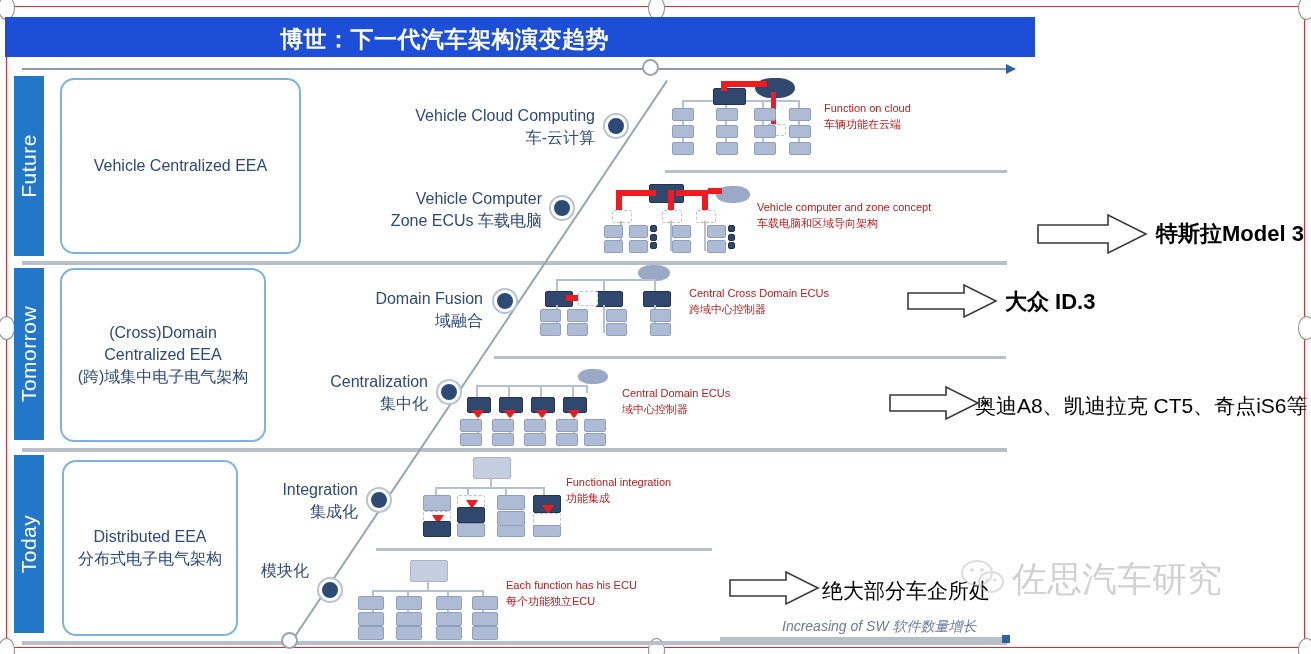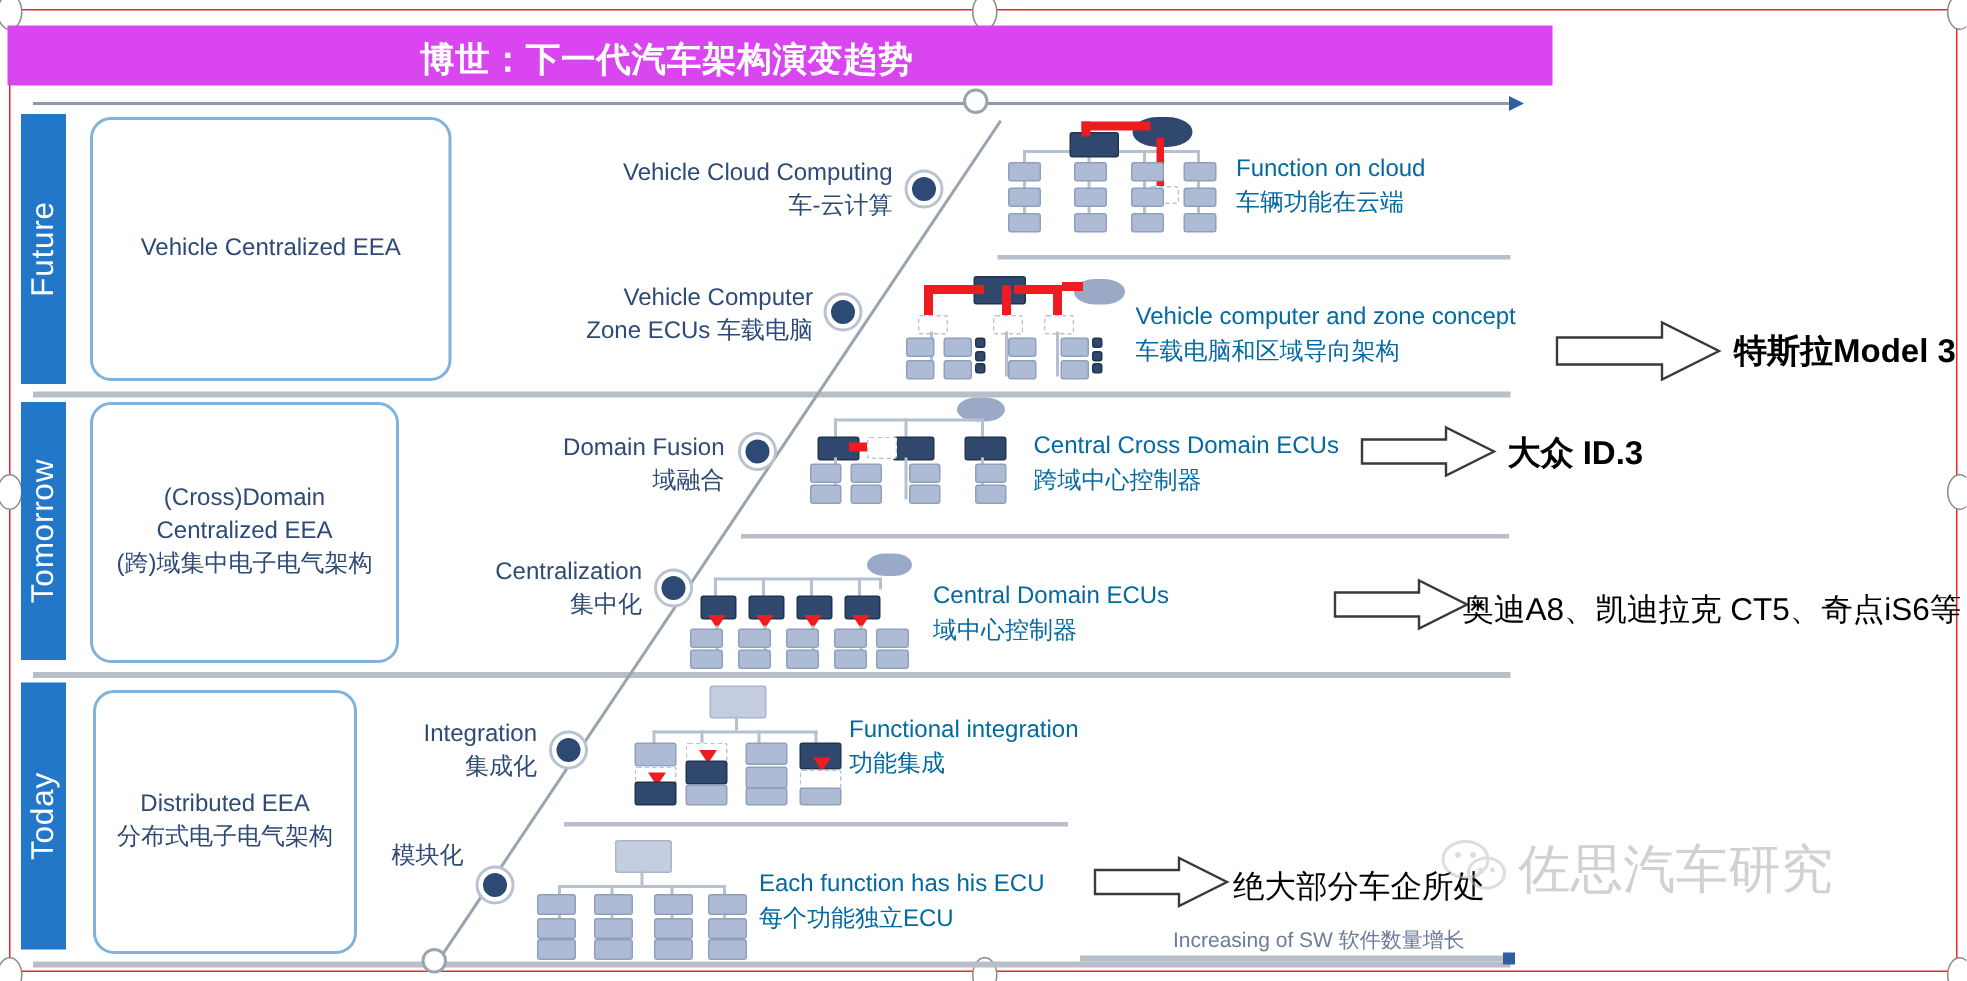--- a/index.html
+++ b/index.html
@@ -4,21 +4,21 @@
 <style>
   html,body{margin:0;padding:0;background:#ffffff;}
   body{width:1311px;height:654px;font-family:"Liberation Sans","DejaVu Sans",sans-serif;}
   #stage{position:relative;width:1311px;height:654px;overflow:hidden;background:#fff;}
 
   
   .sel-frame{position:absolute;left:6px;top:6px;width:1299px;height:642px;border:1.5px solid #e8272c;box-sizing:border-box;pointer-events:none;}
   .handle{position:absolute;width:15px;height:22px;border:1.3px solid #8a8a8a;border-radius:50%;background:#fff;}
 
   
-  .title-bar{position:absolute;left:5px;top:17px;width:1030px;height:40px;background:#d946ef;}
+  .title-bar{position:absolute;left:5px;top:17px;width:1030px;height:40px;background:#1d4ed8;}
   .title-bar .t{position:absolute;left:275px;top:7px;color:#ffffff;font-size:23px;font-weight:bold;letter-spacing:.5px;white-space:nowrap;}
 
   
   .axis{position:absolute;left:22px;top:68px;width:985px;height:2px;background:#8f9aa8;}
   .axis:after{content:"";position:absolute;right:-9px;top:-4px;border-left:10px solid #2f5f9e;border-top:5px solid transparent;border-bottom:5px solid transparent;}
 
   
   .band-div{position:absolute;height:4px;background:#b8bfc8;}
 
   
@@ -31,21 +31,21 @@
 
   
   .diag{position:absolute;background:#9aa3b0;transform-origin:0 0;height:2px;}
   .node{position:absolute;width:22px;height:22px;border-radius:50%;background:#2c4a73;border:3px solid #ffffff;box-shadow:0 0 0 2px #b9c2cf;box-sizing:border-box;}
   .node-open{position:absolute;width:17px;height:17px;border-radius:50%;background:#ffffff;border:2px solid #9aa3b0;box-sizing:border-box;}
 
   
   .stg{position:absolute;text-align:right;color:#2e4a76;font-size:16px;line-height:1.35;white-space:nowrap;}
 
   
-  .desc{position:absolute;color:#0369a1;font-size:16px;line-height:1.45;white-space:nowrap;}
+  .desc{position:absolute;color:#b91c1c;font-size:11px;line-height:1.45;white-space:nowrap;}
 
   
   .sch{position:absolute;}
   .nd{position:absolute;background:#aebbd4;border:1px solid #8fa0bf;border-radius:2px;}
   .nd.dark{background:#31486e;border-color:#22334f;}
   .nd.lite{background:#c5cee0;border-color:#a9b5cc;}
   .nd.ghost{background:#fff;border:1px dashed #b9c3d6;}
   .ln{position:absolute;background:#b7c0d0;}
   .redln{position:absolute;background:#ee1c20;}
   .cloud{position:absolute;background:#9aaac6;border-radius:50%/60%;}
@@ -369,21 +369,21 @@
   </div>
   <div class="callout thin" style="left:975px;top:392px;font-size:21px;">奥迪A8、凯迪拉克 CT5、奇点iS6等</div>
 
   <div class="barrow" style="left:728px;top:570px;">
     <svg width="92" height="36" viewBox="0 0 92 36">
       <polygon points="2,10 58,10 58,2 90,18 58,34 58,26 2,26" fill="#ffffff" stroke="#3a3a3a" stroke-width="1.6"></polygon>
     </svg>
   </div>
   <div class="callout thin" style="left:822px;top:577px;font-size:21px;">绝大部分车企所处</div>
 
-  <div class="swlabel" style="left:782px;top:618px;">Increasing of SW 软件数量增长</div>
+  <div class="swlabel" style="left:782px;top:618px;font-style:italic;">Increasing of SW 软件数量增长</div>
   <div class="swbar" style="left:720px;top:637px;width:288px;"></div>
 
   <svg class="wm-logo" style="left:960px;top:557px;" viewBox="0 0 46 40">
     <ellipse cx="17" cy="16" rx="15" ry="12" fill="none" stroke="#bdbdbd" stroke-width="2"></ellipse>
     <ellipse cx="31" cy="25" rx="12" ry="10" fill="none" stroke="#bdbdbd" stroke-width="2"></ellipse>
     <circle cx="12" cy="13" r="2" fill="#bdbdbd"></circle>
     <circle cx="22" cy="13" r="2" fill="#bdbdbd"></circle>
     <circle cx="27" cy="23" r="1.6" fill="#bdbdbd"></circle>
     <circle cx="35" cy="23" r="1.6" fill="#bdbdbd"></circle>
   </svg>

